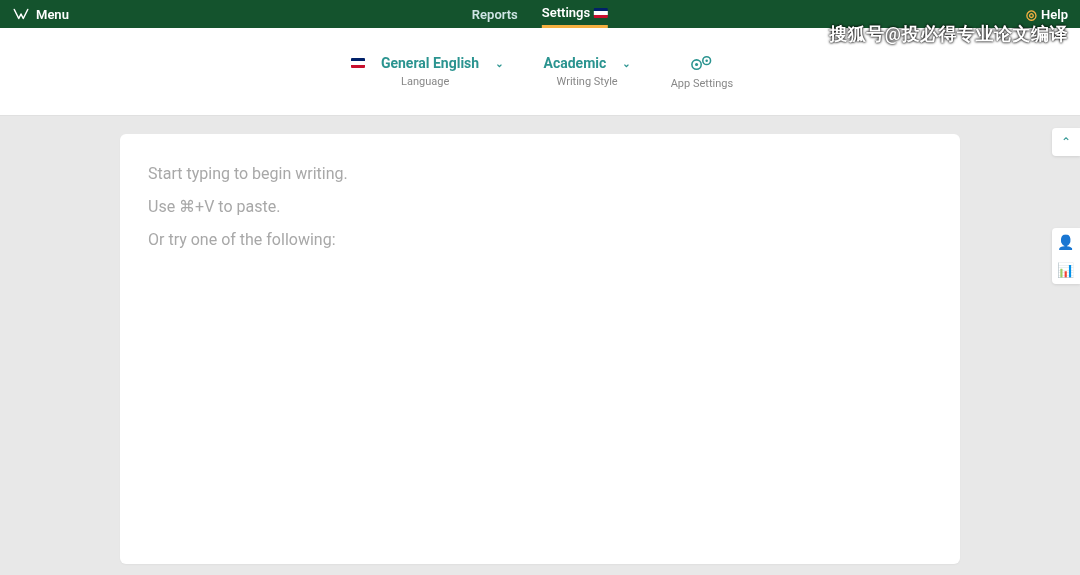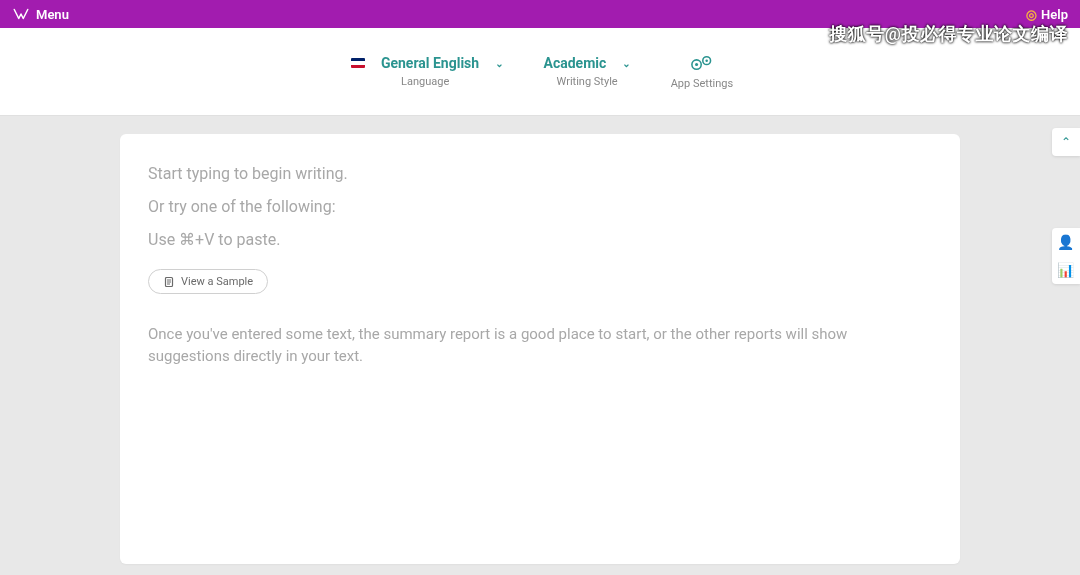--- a/index.html
+++ b/index.html
@@ -5,21 +5,21 @@
     * { margin: 0; padding: 0; box-sizing: border-box; }
     body {
       font-family: -apple-system, BlinkMacSystemFont, "Segoe UI", Roboto, sans-serif;
       background: #e8e8e8;
       width: 1080px;
       height: 575px;
       overflow: hidden;
       position: relative;
     }
     .topbar {
-      background: #a21caf;
+      background: #14532d;
       height: 28px;
       display: flex;
       align-items: center;
       padding: 0 12px;
       color: #fff;
       position: relative;
     }
     .menu-btn {
       display: flex;
       align-items: center;
@@ -213,20 +213,29 @@
 
 <div class="topbar">
   <div class="menu-btn">
     <span class="logo-icon">
       <svg viewBox="0 0 24 24" fill="none" stroke="#fff" stroke-width="2">
         <path d="M3 6 L9 18 L12 12 L15 18 L21 6" stroke-linecap="round" stroke-linejoin="round"></path>
       </svg>
     </span>
     <span>Menu</span>
   </div>
+  <div class="top-tabs">
+    <div class="top-tab">
+      <span>Reports</span>
+    </div>
+    <div class="top-tab active">
+      <span>Settings</span>
+      <span class="flag-icon"></span>
+    </div>
+  </div>
   <div class="help-btn">
     <span style="font-size:13px;color:#f5b041;">◎</span>
     <span>Help</span>
   </div>
 </div>
 
 <div class="subnav">
   <div class="subnav-item">
     <div class="subnav-title">
       <span class="flag-icon"></span>
@@ -251,34 +260,24 @@
         <circle cx="24" cy="9" r="1.6" fill="#2b9490"></circle>
       </svg>
     </div>
     <div class="subnav-sub">App Settings</div>
   </div>
 </div>
 
 <div class="workspace">
   <div class="editor-card">
     <div class="editor-line">Start typing to begin writing.</div>
+    <div class="editor-line">Use ⌘+V to paste.</div>
     <div class="editor-line">Or try one of the following:</div>
-    <div class="editor-line">Use ⌘+V to paste.</div>
     <div class="action-row">
-      <div class="pill-btn">
-        <span class="pill-icon">
-          <svg viewBox="0 0 12 12" width="12" height="12" fill="none" stroke="#6a6a6a" stroke-width="1.2">
-            <rect x="2.5" y="1.5" width="7" height="9" rx="1"></rect>
-              <path d="M4 4h4M4 6h4M4 8h3"></path>
-          </svg>
-        </span>
-        <span>View a Sample</span>
-      </div>
-    </div>
-    <div class="hint-text">Once you've entered some text, the summary report is a good place to start, or the other reports will show suggestions directly in your text.</div>
+    </div>
   </div>
 </div>
 
 <div class="side-collapse">
   <span>⌃</span>
 </div>
 
 <div class="side-tools">
   <div class="side-tool">
     <span style="color:#2b9490;">👤</span>

